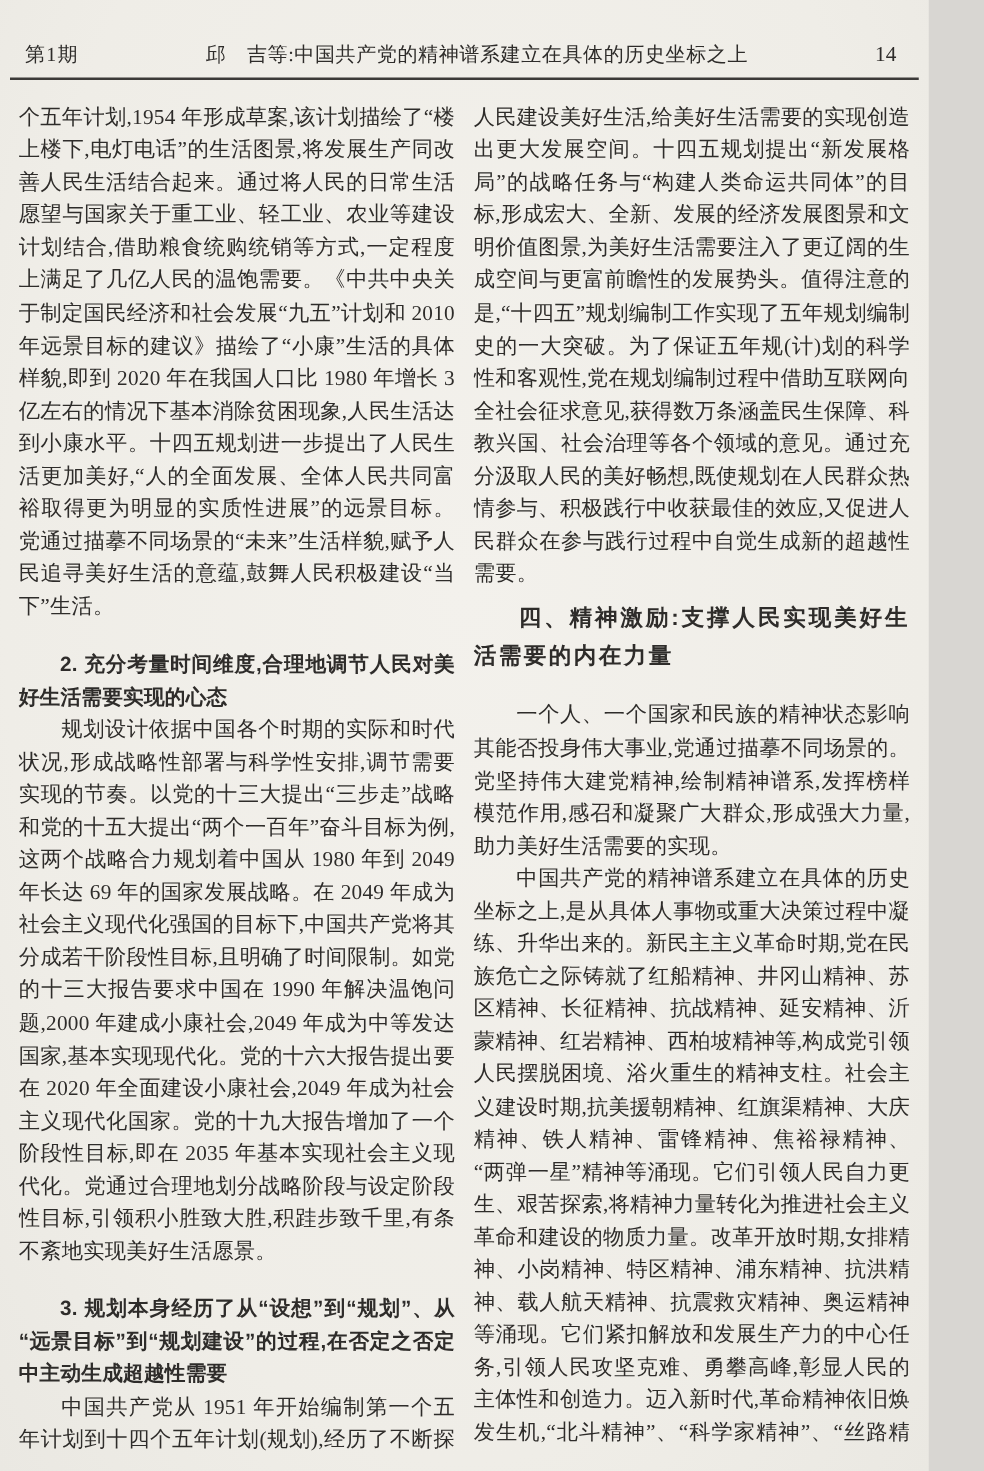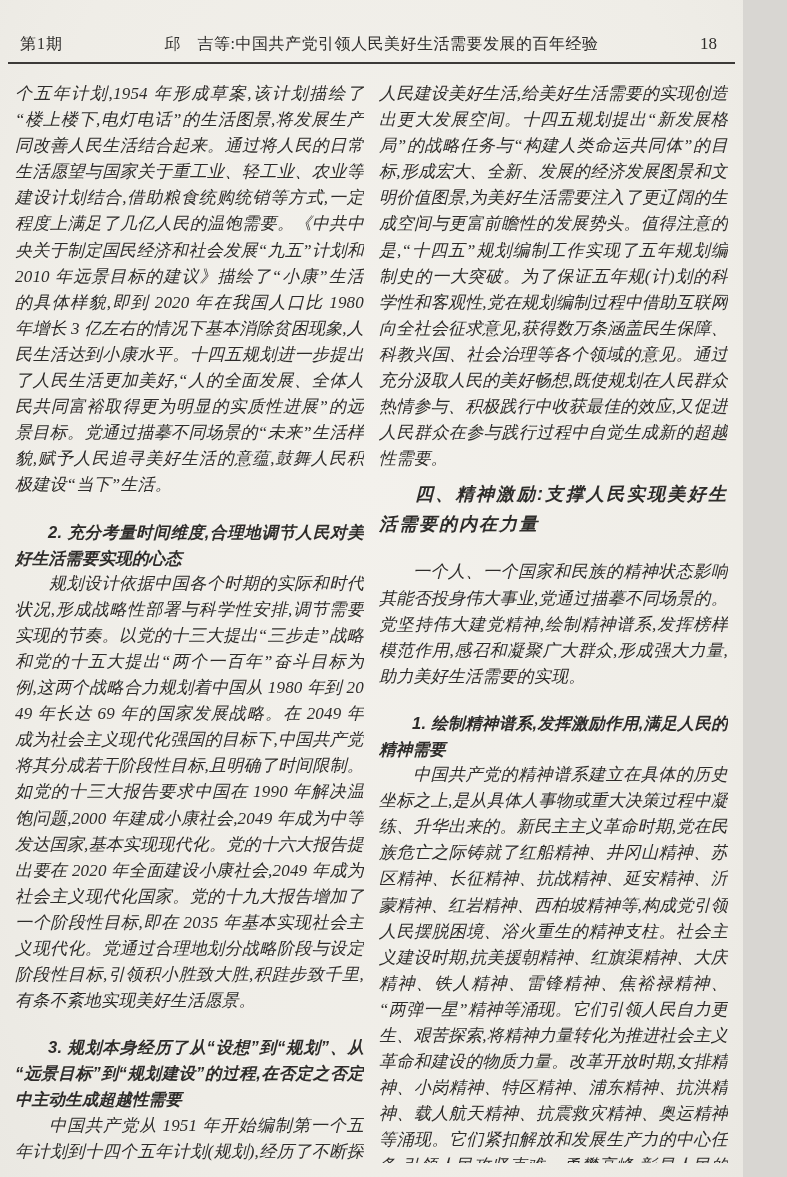--- a/index.html
+++ b/index.html
@@ -46,21 +46,20 @@
     overflow: hidden;
     text-align: justify;
     text-justify: inter-ideograph;
   }
   .col p {
     margin: 0;
     font-size: 17px;
     line-height: 26.1px;
     letter-spacing: 0.2px;
     word-break: break-all;
-    font-style: italic;
   }
   p.body { text-indent: 2em; }
   p.body-continued { text-indent: 0; }
   p.subheading {
     font-weight: bold;
     text-indent: 2em;
     font-family: "Liberation Sans", "DejaVu Sans", sans-serif;
     font-size: 16.5px;
     margin-top: 20px;
   }
@@ -74,39 +73,38 @@
     margin: 7px 0 20px 0;
   }
 </style>
 </head>
 <body>
 
 <div class="page">
 
   <div class="page-header">
     <span class="issue">第1期</span>
-    <span class="running-title">邱　吉等:中国共产党引领人民美好生活需要发展的百年经验</span>
-    <span class="page-number">18</span>
+    <span class="running-title">邱　吉等:中国共产党的精神谱系建立在具体的历史坐标之上</span>
+    <span class="page-number">14</span>
   </div>
 
   <hr class="header-rule">
 
   <div class="columns">
 
     <div class="col">
       <p class="body-continued">个五年计划,1954 年形成草案,该计划描绘了“楼上楼下,电灯电话”的生活图景,将发展生产同改善人民生活结合起来。通过将人民的日常生活愿望与国家关于重工业、轻工业、农业等建设计划结合,借助粮食统购统销等方式,一定程度上满足了几亿人民的温饱需要。《中共中央关于制定国民经济和社会发展“九五”计划和 2010 年远景目标的建议》描绘了“小康”生活的具体样貌,即到 2020 年在我国人口比 1980 年增长 3 亿左右的情况下基本消除贫困现象,人民生活达到小康水平。十四五规划进一步提出了人民生活更加美好,“人的全面发展、全体人民共同富裕取得更为明显的实质性进展”的远景目标。党通过描摹不同场景的“未来”生活样貌,赋予人民追寻美好生活的意蕴,鼓舞人民积极建设“当下”生活。</p>
       <p class="subheading">2. 充分考量时间维度,合理地调节人民对美好生活需要实现的心态</p>
       <p class="body">规划设计依据中国各个时期的实际和时代状况,形成战略性部署与科学性安排,调节需要实现的节奏。以党的十三大提出“三步走”战略和党的十五大提出“两个一百年”奋斗目标为例,这两个战略合力规划着中国从 1980 年到 2049 年长达 69 年的国家发展战略。在 2049 年成为社会主义现代化强国的目标下,中国共产党将其分成若干阶段性目标,且明确了时间限制。如党的十三大报告要求中国在 1990 年解决温饱问题,2000 年建成小康社会,2049 年成为中等发达国家,基本实现现代化。党的十六大报告提出要在 2020 年全面建设小康社会,2049 年成为社会主义现代化国家。党的十九大报告增加了一个阶段性目标,即在 2035 年基本实现社会主义现代化。党通过合理地划分战略阶段与设定阶段性目标,引领积小胜致大胜,积跬步致千里,有条不紊地实现美好生活愿景。</p>
       <p class="subheading">3. 规划本身经历了从“设想”到“规划”、从“远景目标”到“规划建设”的过程,在否定之否定中主动生成超越性需要</p>
       <p class="body">中国共产党从 1951 年开始编制第一个五年计划到十四个五年计划(规划),经历了不断探索与完善的发展历程。2005 年 15 月,党的十六届五中全会通过“十一五”规划,第一次将延续 50 多年的“计划”改为“规划”。这一转变使党更为灵活地引导</p>
     </div>
 
     <div class="col">
       <p class="body-continued">人民建设美好生活,给美好生活需要的实现创造出更大发展空间。十四五规划提出“新发展格局”的战略任务与“构建人类命运共同体”的目标,形成宏大、全新、发展的经济发展图景和文明价值图景,为美好生活需要注入了更辽阔的生成空间与更富前瞻性的发展势头。值得注意的是,“十四五”规划编制工作实现了五年规划编制史的一大突破。为了保证五年规(计)划的科学性和客观性,党在规划编制过程中借助互联网向全社会征求意见,获得数万条涵盖民生保障、科教兴国、社会治理等各个领域的意见。通过充分汲取人民的美好畅想,既使规划在人民群众热情参与、积极践行中收获最佳的效应,又促进人民群众在参与践行过程中自觉生成新的超越性需要。</p>
       <p class="section-heading">四、精神激励:支撑人民实现美好生活需要的内在力量</p>
       <p class="body">一个人、一个国家和民族的精神状态影响其能否投身伟大事业,党通过描摹不同场景的。党坚持伟大建党精神,绘制精神谱系,发挥榜样模范作用,感召和凝聚广大群众,形成强大力量,助力美好生活需要的实现。</p>
-      <p class="subheading">1. 绘制精神谱系,发挥激励作用,满足人民的精神需要</p>
       <p class="body">中国共产党的精神谱系建立在具体的历史坐标之上,是从具体人事物或重大决策过程中凝练、升华出来的。新民主主义革命时期,党在民族危亡之际铸就了红船精神、井冈山精神、苏区精神、长征精神、抗战精神、延安精神、沂蒙精神、红岩精神、西柏坡精神等,构成党引领人民摆脱困境、浴火重生的精神支柱。社会主义建设时期,抗美援朝精神、红旗渠精神、大庆精神、铁人精神、雷锋精神、焦裕禄精神、“两弹一星”精神等涌现。它们引领人民自力更生、艰苦探索,将精神力量转化为推进社会主义革命和建设的物质力量。改革开放时期,女排精神、小岗精神、特区精神、浦东精神、抗洪精神、载人航天精神、抗震救灾精神、奥运精神等涌现。它们紧扣解放和发展生产力的中心任务,引领人民攻坚克难、勇攀高峰,彰显人民的主体性和创造力。迈入新时代,革命精神依旧焕发生机,“北斗精神”、“科学家精神”、“丝路精神”、伟大抗疫精神、脱贫攻坚精神等涌现,成为人民实现美好生活需要的定力和底气。精神谱系之所以能够发挥激励作用,不仅在于它关怀不同历史语境下“现实的人”的所思</p>
     </div>
 
   </div>
 
 </div>
 
 </body></html>

